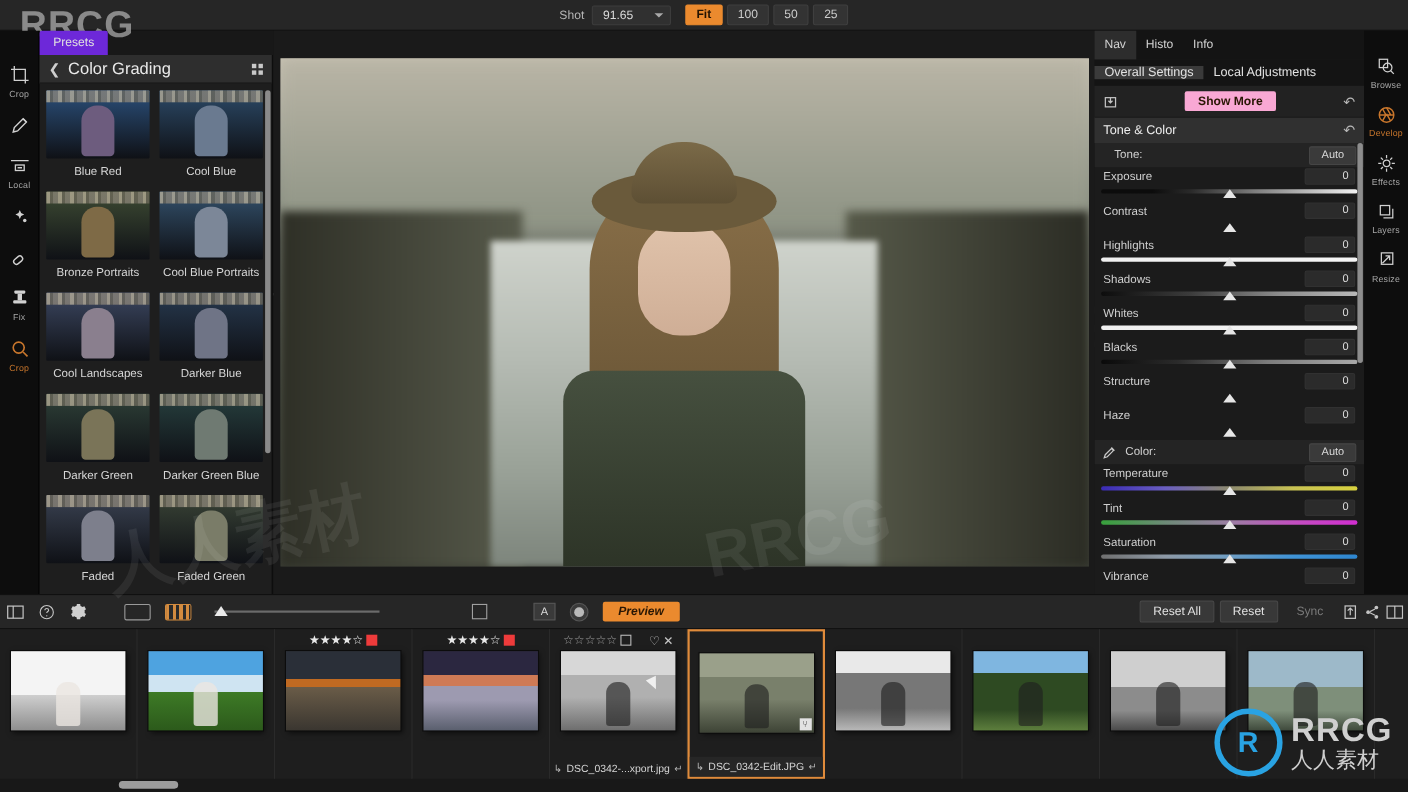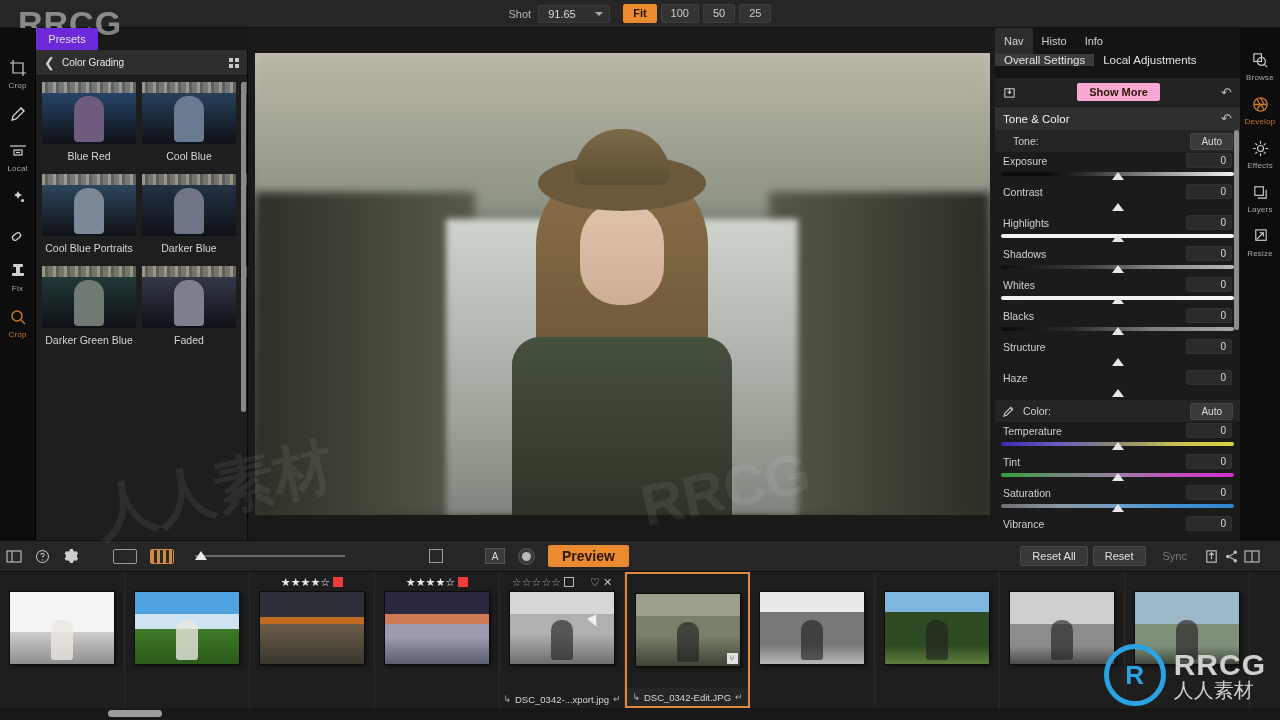--- a/index.html
+++ b/index.html
@@ -57,25 +57,25 @@
   #presets {
     position: absolute; left: 36px; top: 50px; width: 212px; height: 490px;
     background: #1e1e1e; border-right: 1px solid #0a0a0a;
     display: flex; flex-direction: column;
   }
   .pp-head {
     height: 26px; background: #2e2e2e; display: flex; align-items: center;
     padding: 0 8px; gap: 7px; border-bottom: 1px solid #141414;
   }
   .pp-back { color: #cfcfcf; font-size: 13px; line-height: 1; }
-  .pp-title { font-size: 10px; color: #eaeaea; flex: 1; }
+  .pp-title { font-size: 15px; color: #eaeaea; flex: 1; }
   .grid-ico { display: grid; grid-template-columns: 4px 4px; grid-template-rows: 4px 4px; gap: 2px; }
   .grid-ico i { background: #c9c9c9; display: block; }
   .pp-scroll { flex: 1; position: relative; overflow: hidden; padding: 6px 5px 0 6px; }
-  .pgrid { display: grid; grid-template-columns: 1fr 1fr 1fr; gap: 4px 6px; }
+  .pgrid { display: grid; grid-template-columns: 1fr 1fr; gap: 4px 6px; }
   .pcell { width: 94px; }
   .pthumb { width: 94px; height: 62px; border-radius: 1px; position: relative; overflow: hidden; }
   .pthumb .pband { position:absolute; left:0; right:0; top:0; height:11px; opacity:.75;
      background: repeating-linear-gradient(90deg,#bdb39c 0 3px,#6f6a5c 3px 6px,#8e877a 6px 11px); }
   .pthumb .pfig { position:absolute; left:50%; top:22%; transform:translateX(-50%);
      width:30px; height:46px; border-radius:14px 14px 4px 4px; }
   .pcap { font-size: 10.5px; color: #d6d6d6; text-align: center; padding: 6px 0 8px; }
   .pp-scrollbar { position: absolute; right: 1px; top: 6px; width: 5px; height: 330px; background: #8a8a8a; border-radius: 3px; }
   .pp-search { height: 24px; background:#1a1a1a; border-top:1px solid #0d0d0d; display:flex; align-items:center; gap:5px; padding-left:58px; }
   .pp-search span { font-size: 10.5px; color: #8e8e8e; }
@@ -101,21 +101,21 @@
   .ph-hatc { position:absolute; left:50%; transform:translateX(-50%); top:14px; width:96px; height:56px;
      background: linear-gradient(180deg,#7b6a48,#5d4f34); border-radius: 46px 46px 10px 10px; }
   .ph-jacket { position:absolute; left:50%; transform:translateX(-50%); bottom:0; width:220px; height:178px;
      background: linear-gradient(180deg,#46503f,#2d3427); border-radius: 28px 28px 0 0; }
 
   
   #right { position: absolute; left: 995px; top: 28px; width: 245px; height: 512px; background: #1b1b1b; }
   .r-tabs { height: 26px; background: #141414; display: flex; align-items: stretch; }
   .r-tab { display:flex; align-items:center; padding: 0 9px; font-size: 11px; color: #d2d2d2; }
   .r-tab.on { background: #2d2d2d; }
-  .r-tabs2 { height: 24px; background: #141414; display:flex; align-items:flex-start; }
+  .r-tabs2 { height: 24px; background: #141414; display:flex; align-items:center; }
   .r-tab2 { display:flex; align-items:center; padding: 0 9px; font-size: 11.5px; color:#e2e2e2; }
   .r-tab2.on { background: #3a3a3a; }
   .r-tools { height: 28px; background: #222; display:flex; align-items:center; justify-content:space-between; padding: 0 8px; }
   .showmore { background:#f9a8d4; color:#2a1704; font-size:11px; padding:3px 12px; border-radius:2px; font-weight:600; }
   .sec-head { height: 24px; background: #303030; display:flex; align-items:center; justify-content:space-between;
               padding: 0 8px; border-top:1px solid #171717; }
   .sec-title { font-size: 11.5px; color: #efefef; }
   .r-body { height: 410px; overflow: hidden; position: relative; background:#1b1b1b; }
   .subrow { height: 22px; display:flex; align-items:center; justify-content:space-between; padding: 0 7px 0 18px; background:#242424; }
   .subrow .lb { font-size: 10.5px; color: #d0d0d0; }
@@ -137,36 +137,36 @@
 
   
   #rightrail { position:absolute; right:0; top:28px; width:40px; height:512px; background:#0d0d0d;
                display:flex; flex-direction:column; align-items:center; padding-top: 22px; }
   #rightrail .rail-item { width:40px; margin-bottom: 12px; }
 
   
   #bottombar { position:absolute; left:0; top:540px; width:1280px; height:32px; background:#262626;
                border-top:1px solid #101010; border-bottom:1px solid #101010; display:flex; align-items:center; }
   .bb-left { display:flex; align-items:center; gap:13px; padding-left: 6px; }
-  .bb-right { display:flex; align-items:center; gap:5px; margin-left:auto; padding-right: 20px; }
+  .bb-right { display:flex; align-items:center; gap:5px; margin-left:auto; padding-right: 4px; }
   .ic { color:#c4c4c4; display:flex; align-items:center; justify-content:center; }
   .vmode { width:24px; height:15px; border:1px solid #9a9a9a; border-radius:2px; }
   .vmode.on { border-color:#d38b3f; }
   .vmode.on i { display:block; height:100%; background: repeating-linear-gradient(90deg,#d38b3f 0 3px,#2a2a2a 3px 6px); }
   .bb-slider { position:relative; width:150px; height:12px; margin-left:8px; }
   .bb-slider .t { position:absolute; left:0; right:0; top:5px; height:2px; background:#6b6b6b; }
   .bb-slider .k { position:absolute; left:0; top:1px; width:0; height:0;
         border-left:6px solid transparent; border-right:6px solid transparent; border-bottom:9px solid #eaeaea; }
   .sqbtn { width:14px; height:14px; border:1px solid #a0a0a0; }
   .abtn { width:20px; height:16px; background:#3a3a3a; border:1px solid #555; display:flex; align-items:center;
           justify-content:center; font-size:10px; color:#ddd; }
   .cbtn { width:17px; height:17px; border-radius:50%; background:#3a3a3a; border:1px solid #555;
           display:flex; align-items:center; justify-content:center; }
   .cbtn i { width:9px;height:9px;border-radius:50%;background:#b9b9b9;display:block; }
-  .previewbtn { background:#eb8a2e; color:#2a1704; font-size:14px; padding:3px 14px; border-radius:2px; font-weight:600; }
+  .previewbtn { background:#eb8a2e; color:#2a1704; font-size:11px; padding:3px 14px; border-radius:2px; font-weight:600;font-style:italic; }
   .rbtn { background:#383838; border:1px solid #474747; border-radius:2px; font-size:11px; color:#e0e0e0; padding:3px 11px; }
   .rbtn.dim { background:transparent; border-color:transparent; color:#7a7a7a; }
 
   
   #filmstrip { position:absolute; left:0; top:572px; width:1280px; height:136px; background:#1e1e1e; display:flex; }
   .fs-cell { width:125px; height:136px; border-right:1px solid #2a2a2a; position:relative;
              display:flex; flex-direction:column; align-items:center; }
   .fs-meta { height:16px; width:100%; display:flex; align-items:center; justify-content:center; gap:3px; padding-top:4px; }
   .stars { font-size:11px; color:#e8e8e8; letter-spacing:0px; line-height:1; }
   .stars.empty { color:#9a9a9a; }
@@ -359,20 +359,27 @@
             <div class="pcap">Bronze Portraits</div>
           </div>
           <div class="pcell">
             <div class="pthumb" style="background:linear-gradient(180deg,#33506b,#0f1116)">
               <span class="pband"></span>
               <span class="pfig" style="background:#7c8798"></span>
             </div>
             <div class="pcap">Cool Blue Portraits</div>
           </div>
           <div class="pcell">
+            <div class="pthumb" style="background:linear-gradient(180deg,#3b4660,#0f1116)">
+              <span class="pband"></span>
+              <span class="pfig" style="background:#8a7f8e"></span>
+            </div>
+            <div class="pcap">Cool Landscapes</div>
+          </div>
+          <div class="pcell">
             <div class="pthumb" style="background:linear-gradient(180deg,#27394f,#0f1116)">
               <span class="pband"></span>
               <span class="pfig" style="background:#6f7486"></span>
             </div>
             <div class="pcap">Darker Blue</div>
           </div>
           <div class="pcell">
             <div class="pthumb" style="background:linear-gradient(180deg,#2e4038,#0f1116)">
               <span class="pband"></span>
               <span class="pfig" style="background:#7a7458"></span>

